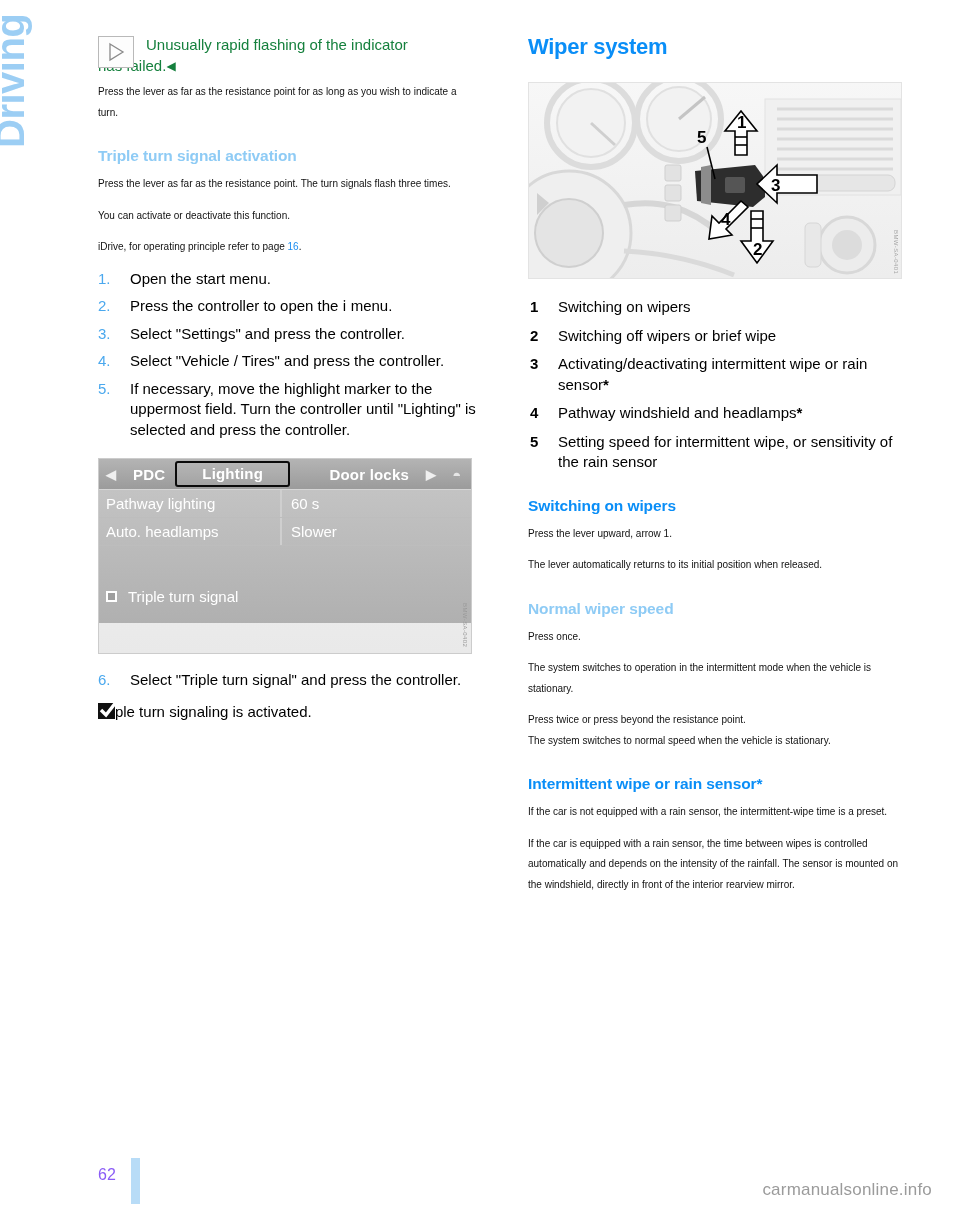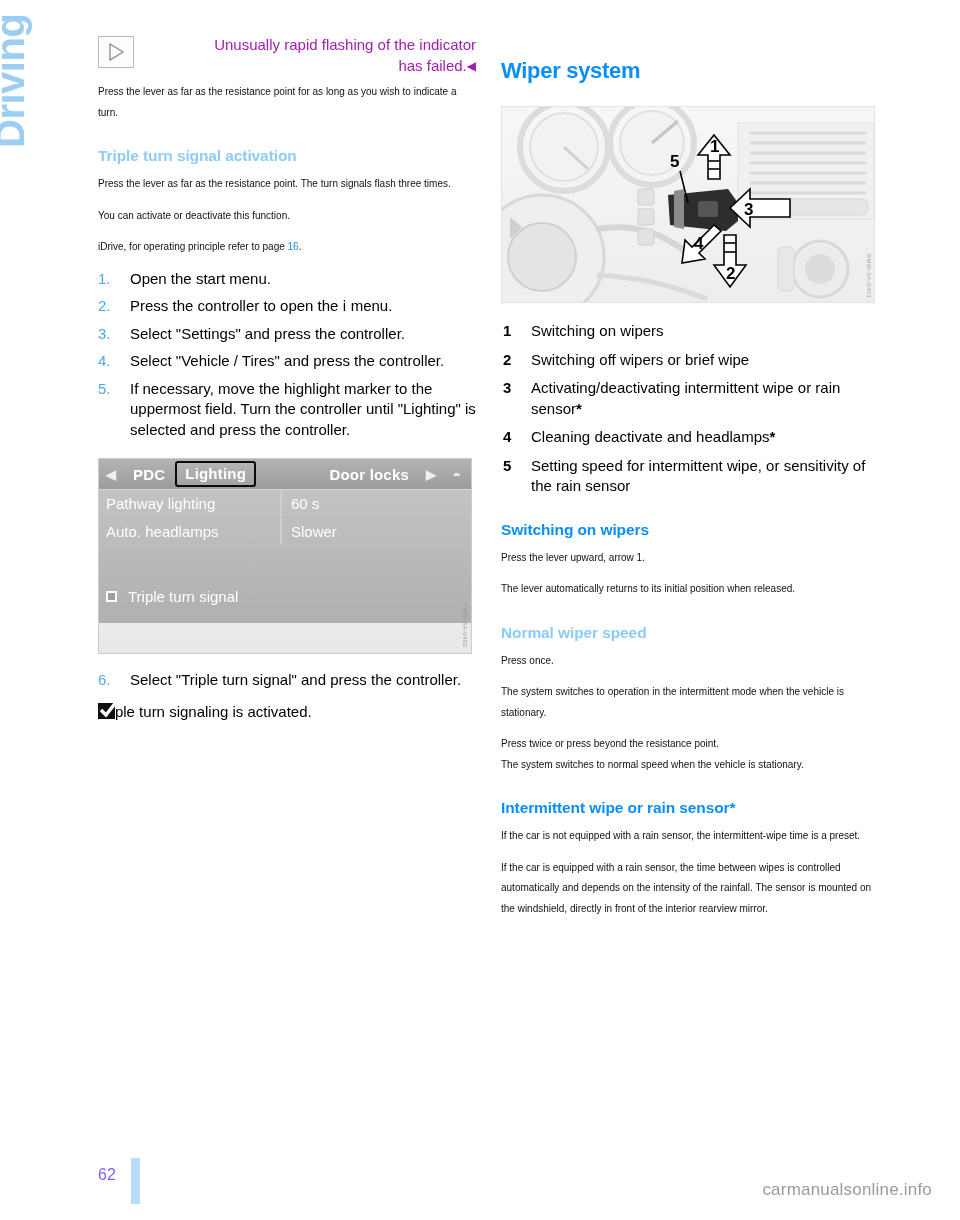--- a/index.html
+++ b/index.html
@@ -40,21 +40,21 @@
     white-space: nowrap;
   }
 
   
   .col {
     position: absolute;
     top: 34px;
     width: 378px;
   }
   .col-left  { left: 98px; }
-  .col-right { left: 501px; margin-top: 24px; }
+  .col-right { left: 528px; }
 
   
   h1.section-title {
     color: #0a8ef7;
     font-size: 22px;
     font-weight: bold;
     margin: 0 0 22px 0;
     letter-spacing: -0.3px;
   }
   h2.sub-strong {
@@ -94,22 +94,21 @@
     width: 36px;
     height: 32px;
     border: 1.5px solid #b9b9b9;
     background: #fdfdfd;
     box-sizing: border-box;
   }
   .note-icon svg { display: block; margin: 4px auto 0 auto; }
   .note-text {
     font-size: 15px;
     line-height: 21px;
-    color: #a21caf;
-    text-align: right;
+    color: #15803d;
   }
   .note-text .indent-lines {
     padding-left: 48px;
   }
   .note-end {
     font-size: 12px;
     vertical-align: 1px;
     letter-spacing: 0;
   }
 
@@ -187,21 +186,21 @@
     font-size: 13px;
   }
   .idrive-tab {
     padding: 0 10px;
     white-space: nowrap;
   }
   .idrive-tab.active {
     color: #ffffff;
     border: 2.5px solid #0b0b0b;
     border-radius: 3px;
-    padding: 0 8px;
+    padding: 0 25px;
     line-height: 22px;
     background: rgba(255,255,255,0.06);
   }
   .idrive-spacer { flex: 1; }
   .idrive-knob {
     width: 28px; text-align: center; color: #e6e6e6; font-size: 15px;
   }
   .idrive-body {
     position: relative;
     background: linear-gradient(#c3c3c3, #b0b0b0);
@@ -472,21 +471,21 @@
         <line x1="178" y1="64" x2="186" y2="96" stroke="#000" stroke-width="1.6"></line>
         <text x="168" y="60" font-family="Liberation Sans, sans-serif" font-size="17" font-weight="bold" fill="#000">5</text>
       </svg>
       <div class="photo-watermark">BMW-SA-0401</div>
     </div>
 
     <ul class="legend">
       <li><span class="lnum">1</span><span>Switching on wipers</span><span class="star"></span></li>
       <li><span class="lnum">2</span><span>Switching off wipers or brief wipe</span><span class="star"></span></li>
       <li><span class="lnum">3</span><span>Activating/deactivating intermittent wipe or rain sensor</span><span class="star">*</span></li>
-      <li><span class="lnum">4</span><span>Cleaning deactivate and headlamps</span><span class="star">*</span></li>
+      <li><span class="lnum">4</span><span>Pathway windshield and headlamps</span><span class="star">*</span></li>
       <li><span class="lnum">5</span><span>Setting speed for intermittent wipe, or sensitivity of the rain sensor</span><span class="star"></span></li>
     </ul>
 
     <h2 class="sub-strong">Switching on wipers</h2>
     <p class="body">Press the lever upward, arrow 1.</p>
     <p class="body">The lever automatically returns to its initial position when released.</p>
 
     <h2 class="sub-light">Normal wiper speed</h2>
     <p class="body">Press once.</p>
     <p class="body">The system switches to operation in the intermittent mode when the vehicle is stationary.</p>

